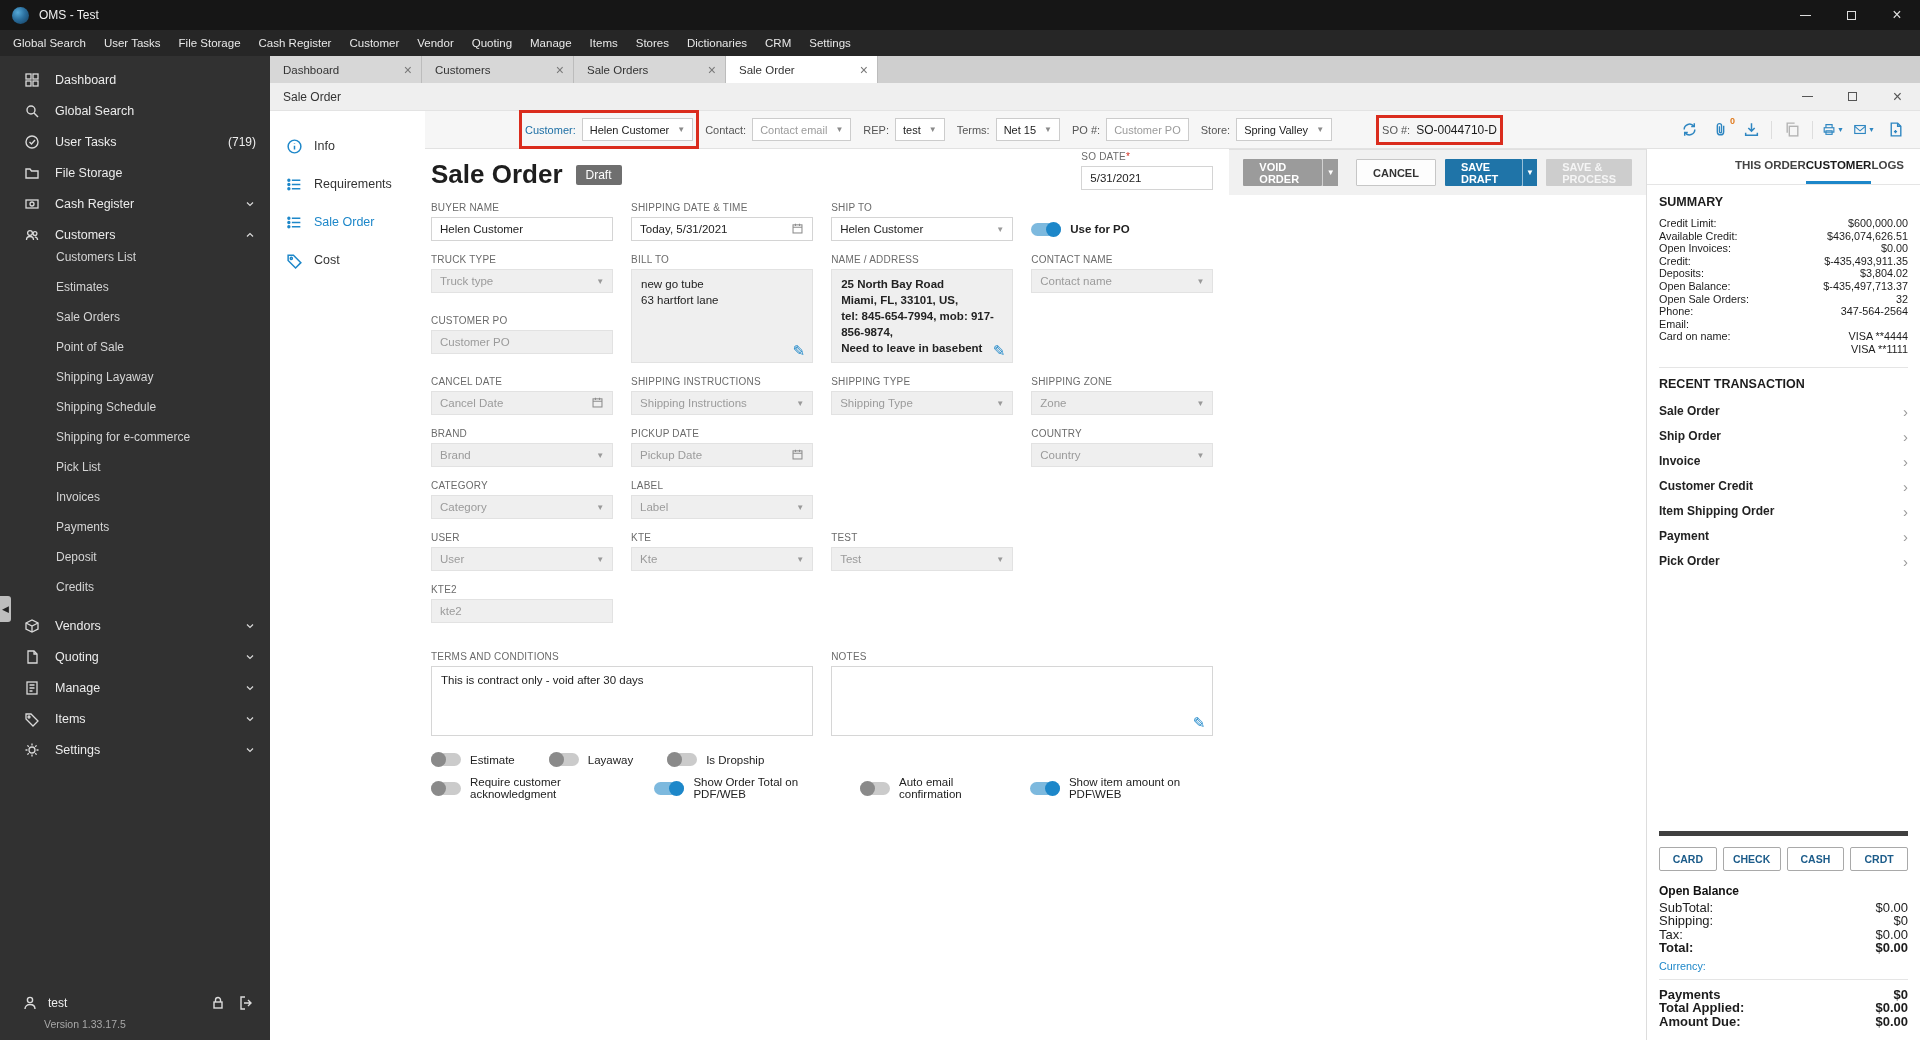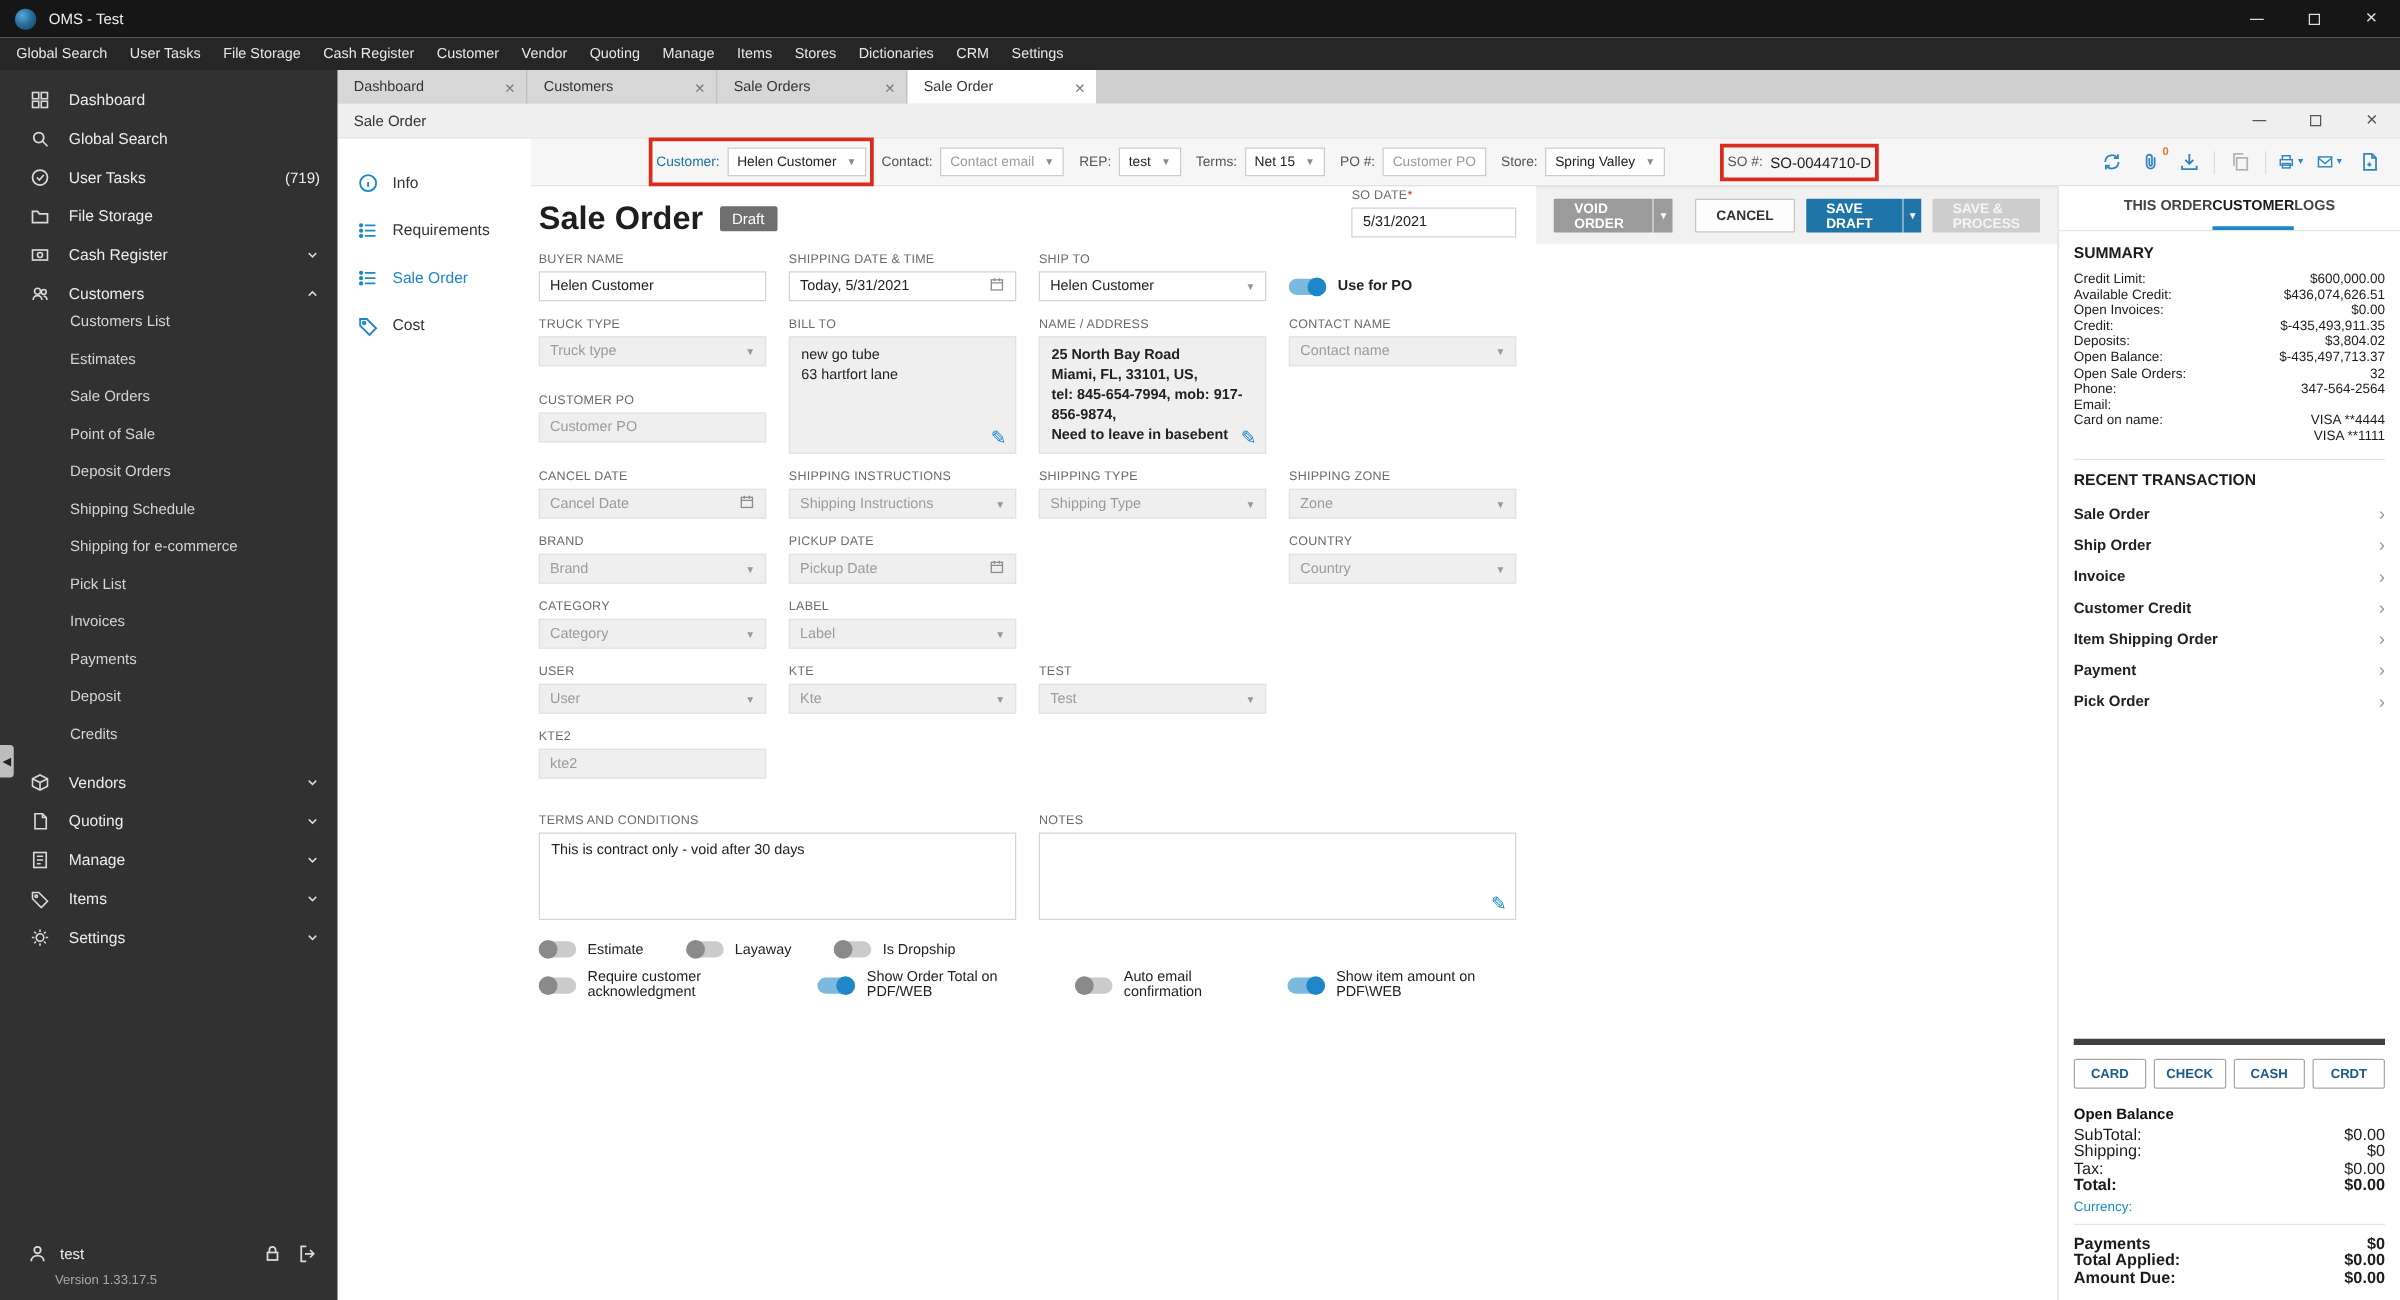--- a/index.html
+++ b/index.html
@@ -117,21 +117,21 @@
   .btn-white { background:#fdfdfd; color:#333; border:1px solid #c6c6c6; }
   .btn-blue { background:#1f74a8; color:#fff; }
   .btn-disabled { background:#cdcdcd; color:#f5f5f5; }
   .split { display:flex; }
   .seg { width:23px; height:27px; display:flex; align-items:center; justify-content:center; font-size:8px; color:#fff; border-left:1px solid rgba(255,255,255,.55); }
   .seg.gray { background:#9b9b9b; }
   .seg.blue { background:#1f74a8; }
 
   
   .right-panel { width:274px; flex:0 0 274px; border-left:1px solid #ddd; background:#fff; display:flex; flex-direction:column; min-height:0; }
-  .rp-tabs { height:36px; flex:0 0 36px; display:flex; align-items:stretch; justify-content:center; padding:0 16px; border-bottom:1px solid #e5e5e5; }
+  .rp-tabs { height:36px; flex:0 0 36px; display:flex; align-items:stretch; justify-content:flex-end; padding:0 16px; border-bottom:1px solid #e5e5e5; }
   .rp-tab { display:flex; align-items:center; font-size:11.5px; font-weight:bold; color:#444; border-bottom:3px solid transparent; }
   .rp-tab.active { color:#1b1b1b; border-bottom-color:#1d87c9; }
   .rp-body { flex:1; display:flex; flex-direction:column; padding:10px 12px 12px; min-height:0; overflow:hidden; }
   .rp-heading { font-size:12.5px; font-weight:bold; color:#1c1c1c; margin-bottom:8px; }
   .srow { display:flex; justify-content:space-between; font-size:10.8px; line-height:12.6px; color:#1c1c1c; }
   .rp-divider { border-top:1px solid #e5e5e5; margin:11px 0 9px; }
   .rrow { display:flex; justify-content:space-between; align-items:center; height:25px; font-size:12px; font-weight:bold; color:#222; }
   .rchev { color:#9a9a9a; font-size:15px; font-weight:normal; }
   .pay-row { display:flex; gap:6px; padding-top:11px; border-top:5px solid #404040; margin-top:auto; }
   .pay-btn { flex:1; height:24px; border:1px solid #a9a9a9; border-radius:2px; background:#fff; font-size:10.5px; font-weight:bold; color:#1c5c8a; display:flex; align-items:center; justify-content:center; }
@@ -244,21 +244,21 @@
       <div class="side-sub">
           <span>Estimates</span>
         </div>
       <div class="side-sub">
           <span>Sale Orders</span>
         </div>
       <div class="side-sub">
           <span>Point of Sale</span>
         </div>
       <div class="side-sub">
-          <span>Deposit Orders</span>
+          <span>Shipping Layaway</span>
         </div>
       <div class="side-sub">
           <span>Shipping Schedule</span>
         </div>
       <div class="side-sub">
           <span>Shipping for e-commerce</span>
         </div>
       <div class="side-sub">
           <span>Pick List</span>
         </div>

